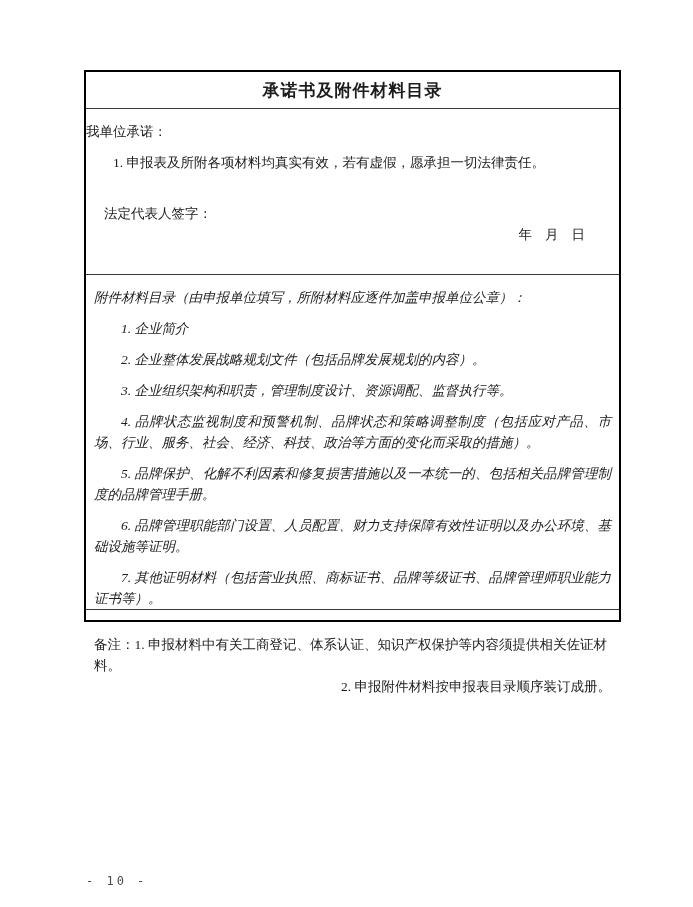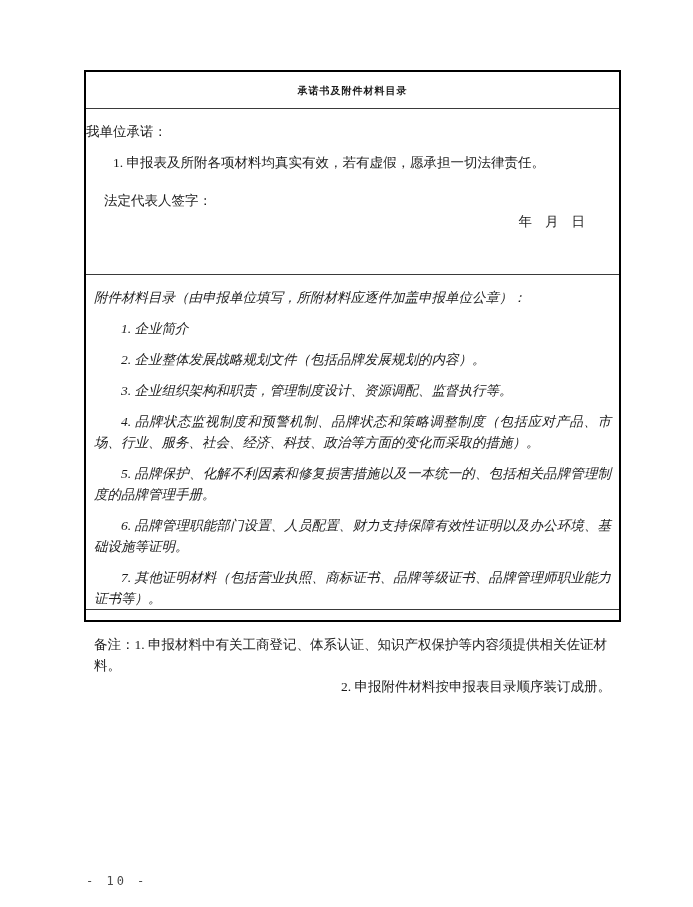--- a/index.html
+++ b/index.html
@@ -29,21 +29,21 @@
   }
   .title-row {
     height: 37px;
     flex: 0 0 37px;
     border-bottom: 1.5px solid #3a3a3a;
     display: flex;
     align-items: center;
     justify-content: center;
   }
   .title-row h1 {
-    font-size: 10px;
+    font-size: 17px;
     font-weight: bold;
     letter-spacing: 1px;
   }
   .commit-section {
     flex: 0 0 166px;
     border-bottom: 1.5px solid #3a3a3a;
     padding: 12px 8px 0 0;
   }
   .attach-section {
     flex: 0 0 260px;
@@ -51,21 +51,21 @@
     padding: 12px 8px 0 8px;
   }
   .remarks-section {
     flex: 1 1 auto;
     padding: 24px 8px 0 8px;
   }
   p.indent { text-indent: 2em; margin-top: 10px; }
   p.just { text-align: justify; font-style: italic; }
   .sig-row {
     display: flex;
-    margin-top: 17px;
+    margin-top: 30px;
   }
   .sig-left {
     margin-left: 18px;
     min-width: 202px;
   }
   .date-row {
     display: flex;
     justify-content: flex-end;
     gap: 13px;
     padding-right: 26px;

